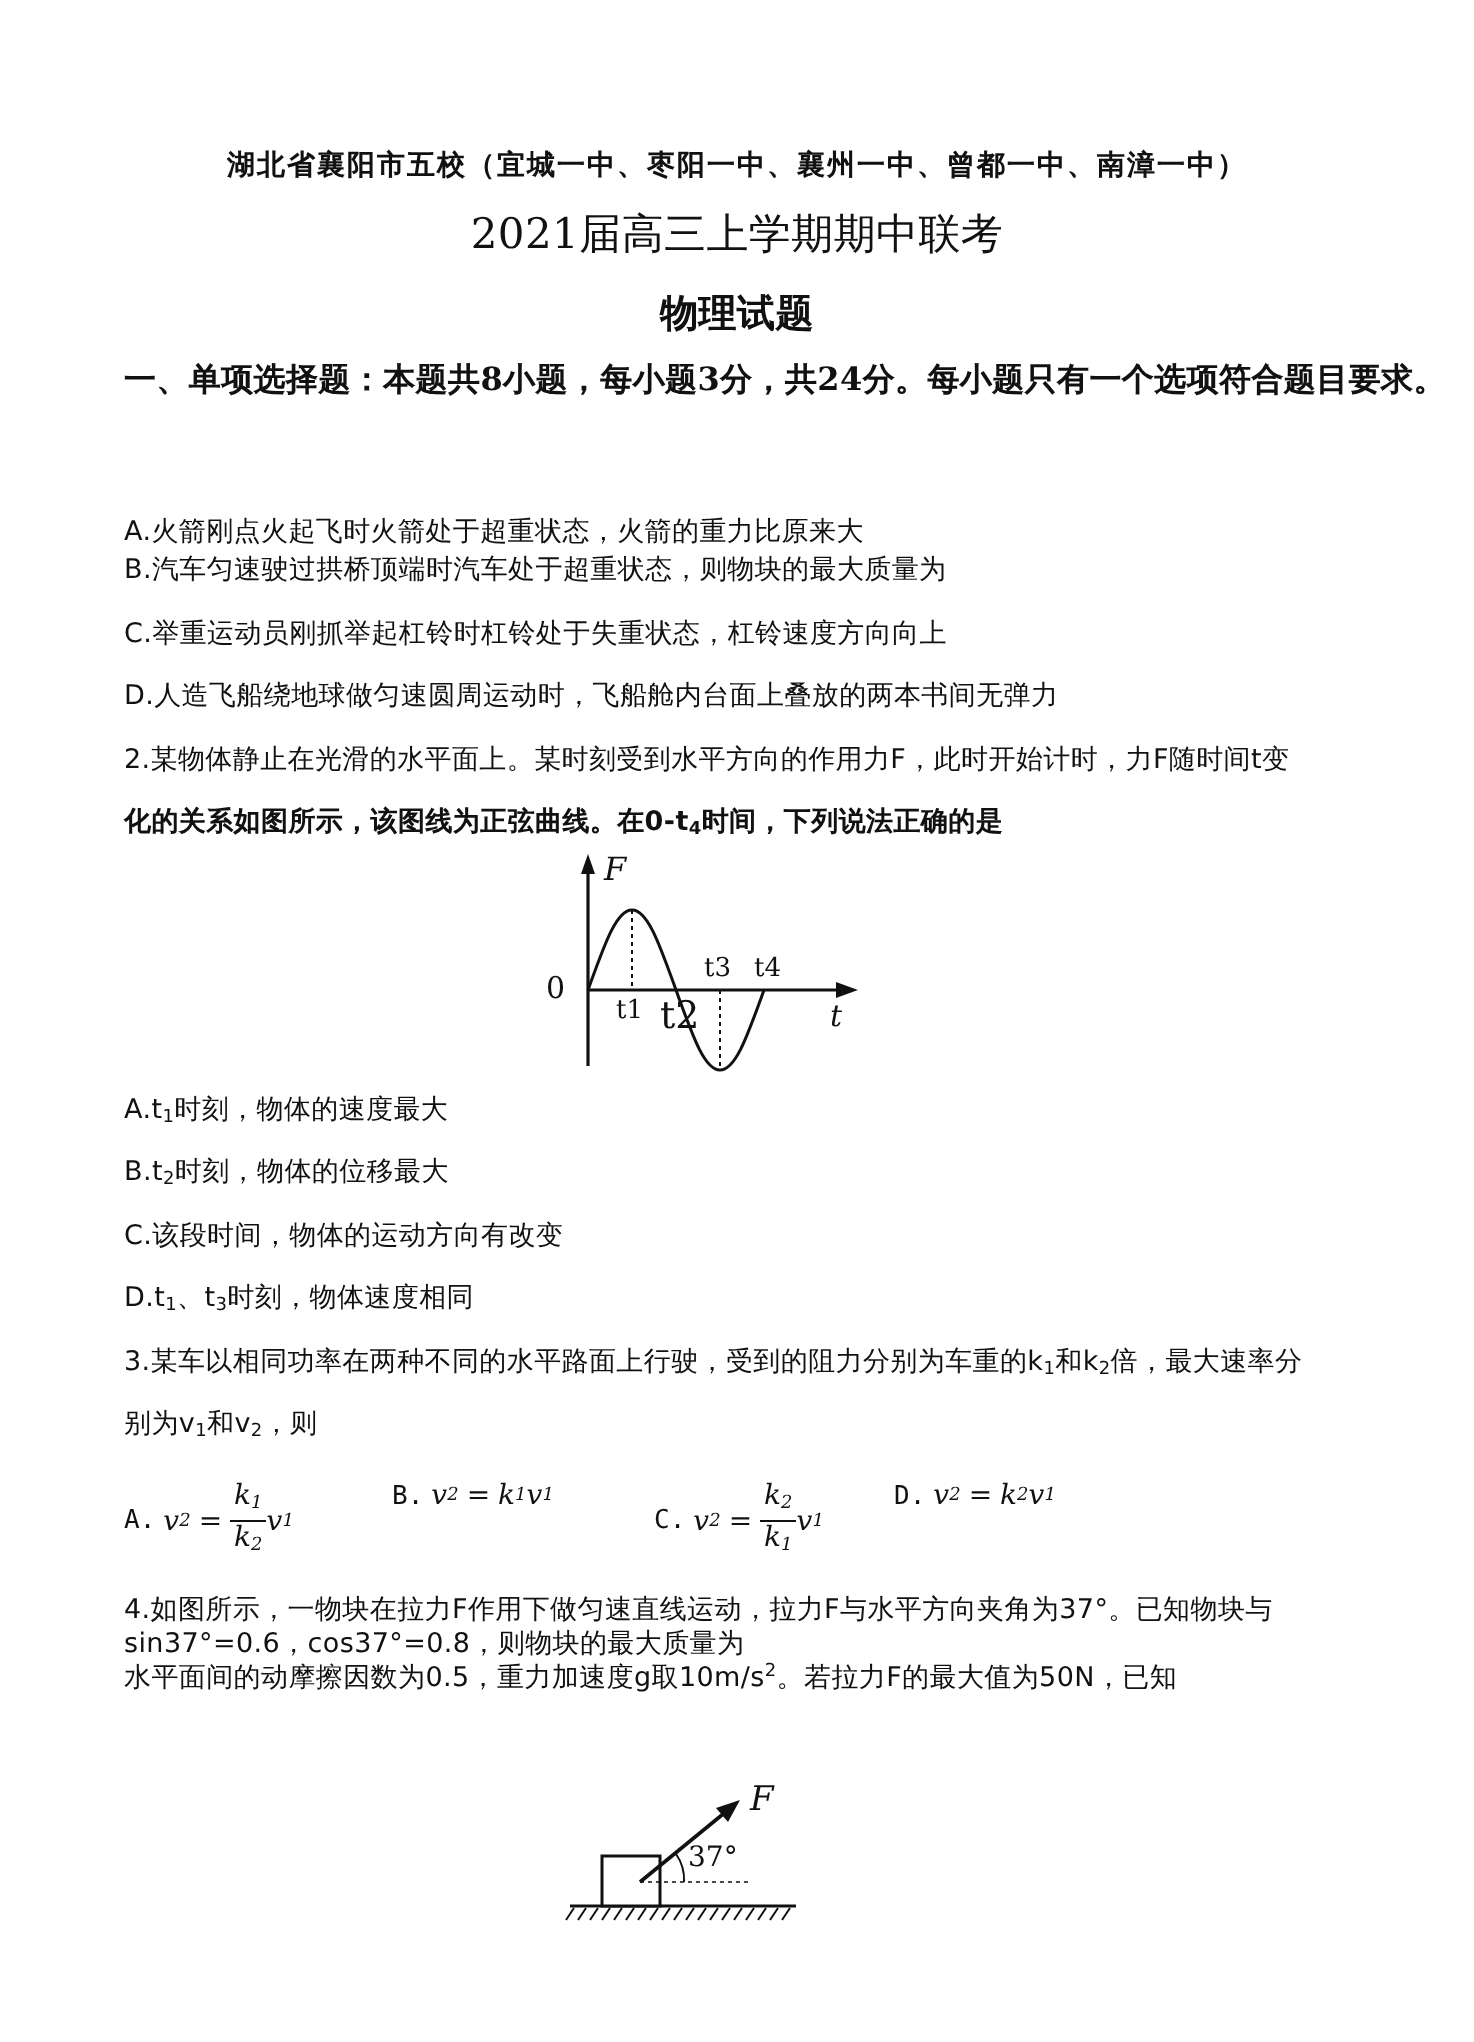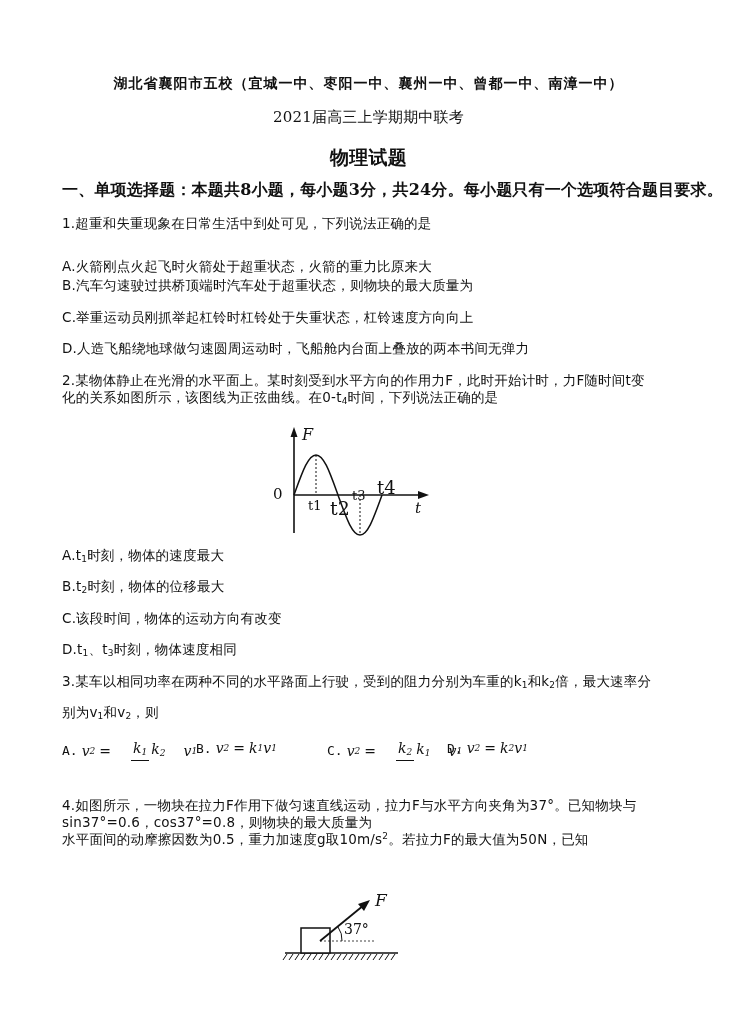--- a/index.html
+++ b/index.html
@@ -3,51 +3,50 @@
 <meta charset="utf-8">
 <style>
   html, body { margin: 0; padding: 0; background: #ffffff; }
   body { width: 737px; height: 1021px; position: relative; overflow: hidden;
          font-family: "DejaVu Serif", serif; color: #111; }
   .page { position: absolute; left: 0; top: 0; width: 737px; height: 1021px; }
   .line { position: absolute; left: 62px; white-space: nowrap; font-size: 13.5px; line-height: 18px;
           font-family: "DejaVu Sans", sans-serif; letter-spacing: 0.2px; }
   .center { left: 0; width: 737px; text-align: center; }
   .hdr1 { top: 74px; font-size: 14px; font-weight: bold; font-family: "DejaVu Serif", serif; letter-spacing: 1px; }
-  .hdr2 { top: 105px; font-size: 15px; line-height: 24px; font-family: "DejaVu Serif", serif; }
+  .hdr2 { top: 105px; font-size: 21px; line-height: 24px; font-family: "DejaVu Serif", serif; }
   .hdr3 { top: 145px; font-size: 19px; line-height: 24px; font-weight: bold; font-family: "DejaVu Serif", serif; }
   .sect { font-weight: bold; font-size: 16px; font-family: "DejaVu Serif", serif; }
   sub { font-size: 9px; vertical-align: -2px; }
   sup { font-size: 9px; vertical-align: 5px; }
   .math { font-family: "DejaVu Serif", serif; font-style: italic; }
-  .frac { display: inline-flex; align-items: center; vertical-align: middle; margin: 0 16px; }
+  .frac { display: inline-flex; flex-direction: column; align-items: center; vertical-align: middle; margin: 0 0; }
   .frac .num { border-bottom: 1px solid #111; padding: 0 2px; line-height: 16px; }
   .frac .den { padding: 0 2px; line-height: 16px; }
   .formula { position: absolute; top: 740px; font-size: 14px; white-space: nowrap; display: flex; align-items: center; }
   .formula .lbl { font-family: "DejaVu Sans Mono", monospace; font-style: normal; margin-right: 4px; font-size: 13px; }
 </style>
 </head>
 <body>
 
 <div class="page">
 
   <div class="line center hdr1">湖北省襄阳市五校（宜城一中、枣阳一中、襄州一中、曾都一中、南漳一中）</div>
   <div class="line center hdr2">2021届高三上学期期中联考</div>
   <div class="line center hdr3">物理试题</div>
 
   <div class="line sect" style="top:181px;">一、单项选择题：本题共8小题，每小题3分，共24分。每小题只有一个选项符合题目要求。</div>
 
-  <div class="line" style="top:214px;">1.超重和失重现象在日常生活中到处可见，下列说法正确的是</div>
   <div class="line" style="top:257px;">A.火箭刚点火起飞时火箭处于超重状态，火箭的重力比原来大</div>
   <div class="line" style="top:276px;">B.汽车匀速驶过拱桥顶端时汽车处于超重状态，则物块的最大质量为</div>
   <div class="line" style="top:339px;">D.人造飞船绕地球做匀速圆周运动时，飞船舱内台面上叠放的两本书间无弹力</div>
   <div class="line" style="top:308px;">C.举重运动员刚抓举起杠铃时杠铃处于失重状态，杠铃速度方向向上</div>
 
   <div class="line" style="top:371px;">2.某物体静止在光滑的水平面上。某时刻受到水平方向的作用力F，此时开始计时，力F随时间t变</div>
-  <div class="line" style="top:388px;">
+  <div class="line" style="top:402px;font-weight:bold;">
     <span>化的关系如图所示，该图线为正弦曲线。在0-t</span><sub>4</sub><span>时间，下列说法正确的是</span>
   </div>
 
   <div style="position:absolute; left:265px; top:425px; width:170px; height:115px;">
     <svg width="170" height="115" viewBox="0 0 170 115">
 
       <line x1="29" y1="108" x2="29" y2="8" stroke="#111" stroke-width="1.6"></line>
       <polygon points="29,2 25.5,12 32.5,12" fill="#111"></polygon>
 
       <line x1="29" y1="70" x2="158" y2="70" stroke="#111" stroke-width="1.6"></line>
@@ -56,22 +55,22 @@
       <path d="M29,70 C37,48 43,30 51,30 C59,30 65,48 73,70 C81,92 87,110 95,110 C103,110 109,92 117,70" fill="none" stroke="#111" stroke-width="1.5"></path>
 
       <line x1="51" y1="30" x2="51" y2="70" stroke="#111" stroke-width="1" stroke-dasharray="2,2"></line>
       <line x1="95" y1="70" x2="95" y2="110" stroke="#111" stroke-width="1" stroke-dasharray="2,2"></line>
     </svg>
     <span style="position:absolute; left:37px; top:0px; font-family:'DejaVu Serif',serif; font-style:italic; font-size:16px;">F</span>
     <span style="position:absolute; left:8px; top:60px; font-family:'DejaVu Serif',serif; font-size:15px;">0</span>
     <span style="position:absolute; left:150px; top:74px; font-family:'DejaVu Serif',serif; font-style:italic; font-size:15px;">t</span>
     <span style="position:absolute; left:43px; top:73px; font-family:'DejaVu Serif',serif; font-size:13px;">t1</span>
     <span style="position:absolute; left:65px; top:72px; font-family:'DejaVu Serif',serif; font-size:19px;">t2</span>
-    <span style="position:absolute; left:87px; top:52px; font-family:'DejaVu Serif',serif; font-size:13px;margin-top:11px;">t3</span>
-    <span style="position:absolute; left:112px; top:52px; font-family:'DejaVu Serif',serif; font-size:18px;">t4</span>
+    <span style="position:absolute; left:87px; top:52px; font-family:'DejaVu Serif',serif; font-size:13px;">t3</span>
+    <span style="position:absolute; left:112px; top:52px; font-family:'DejaVu Serif',serif; font-size:13px;">t4</span>
   </div>
 
   <div class="line" style="top:546px;">
     <span>A.t</span><sub>1</sub><span>时刻，物体的速度最大</span>
   </div>
   <div class="line" style="top:577px;text-align:center;">
     <span>B.t</span><sub>2</sub><span>时刻，物体的位移最大</span>
   </div>
   <div class="line" style="top:609px;">C.该段时间，物体的运动方向有改变</div>
   <div class="line" style="top:640px;">

